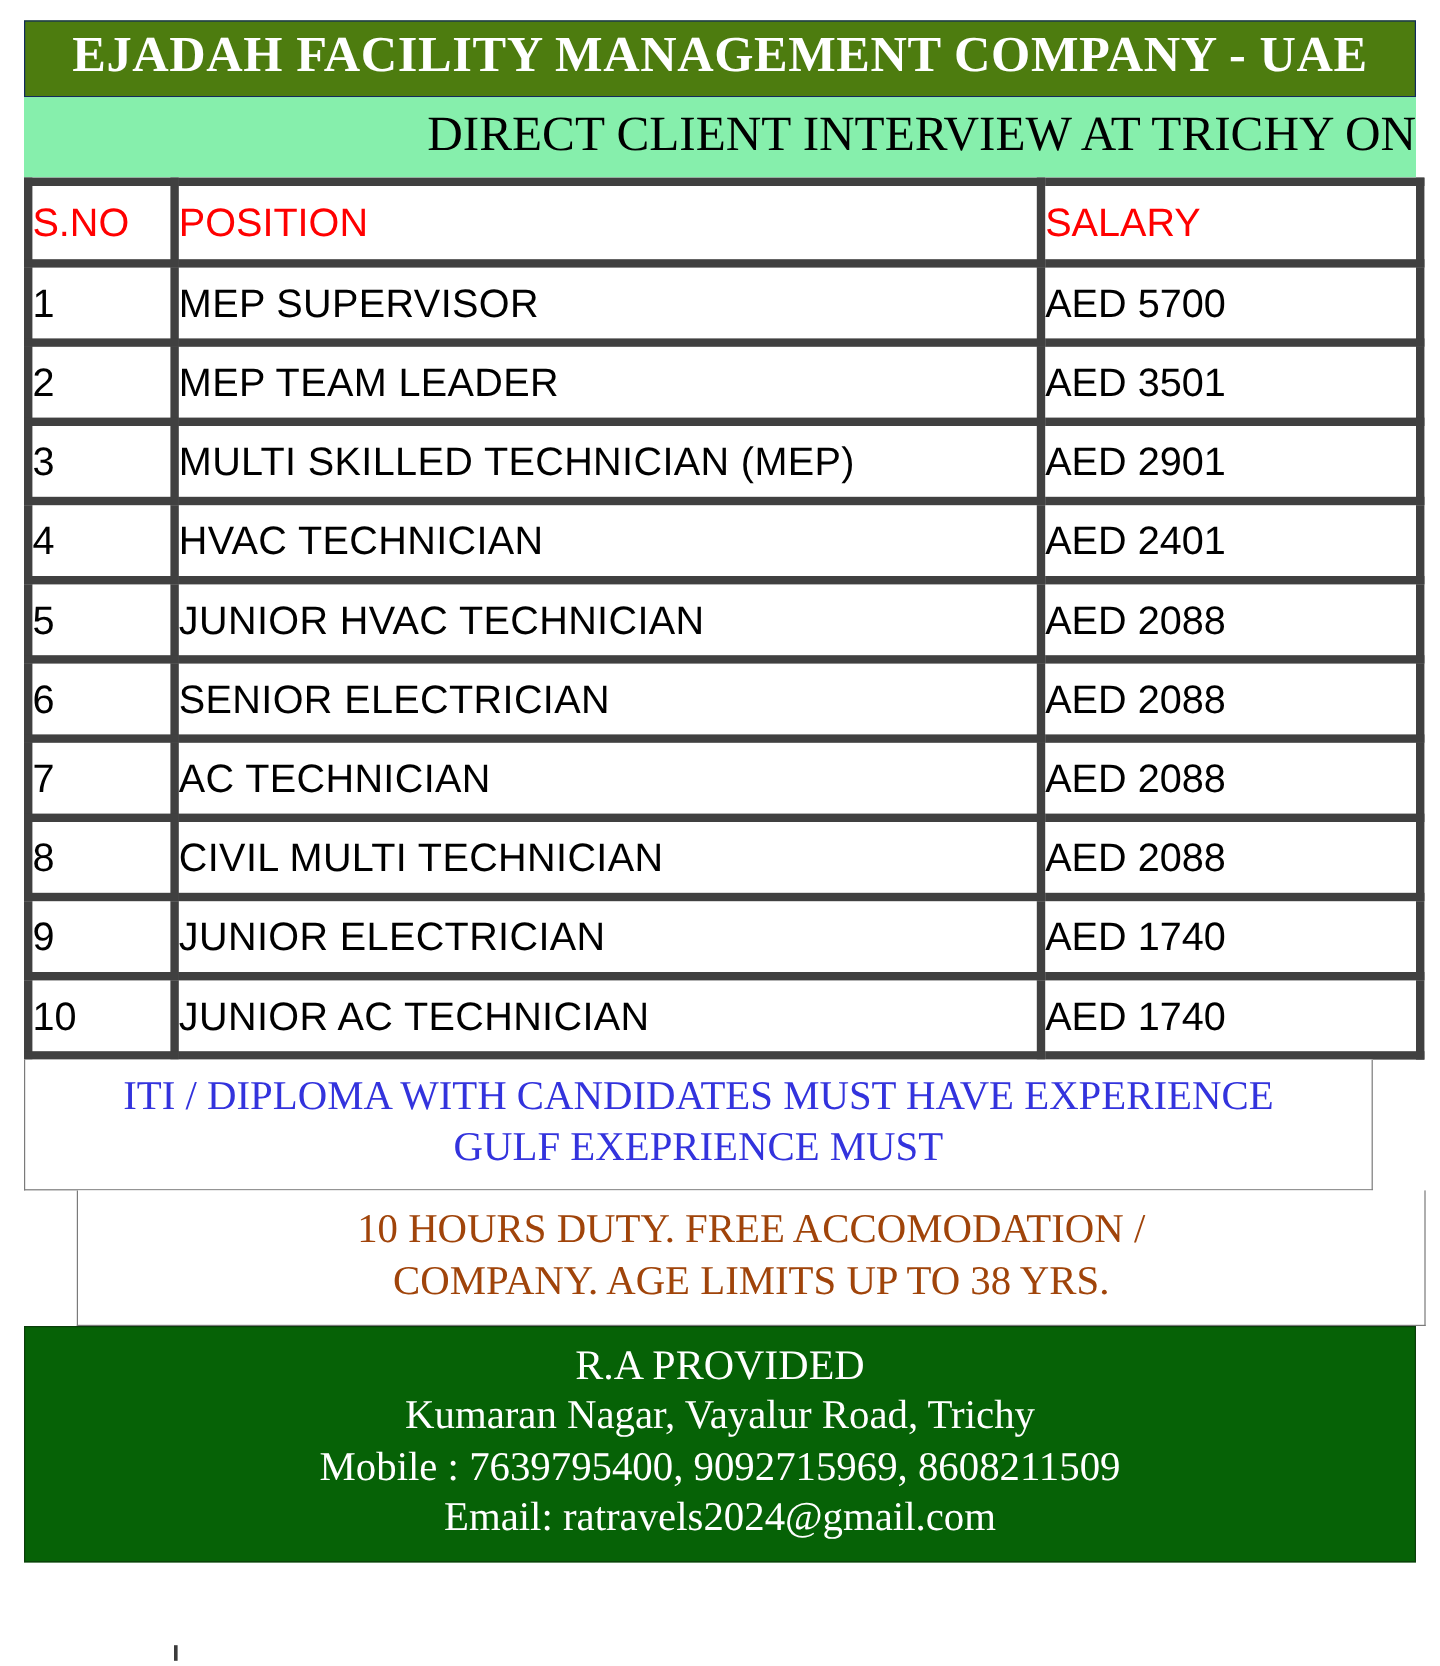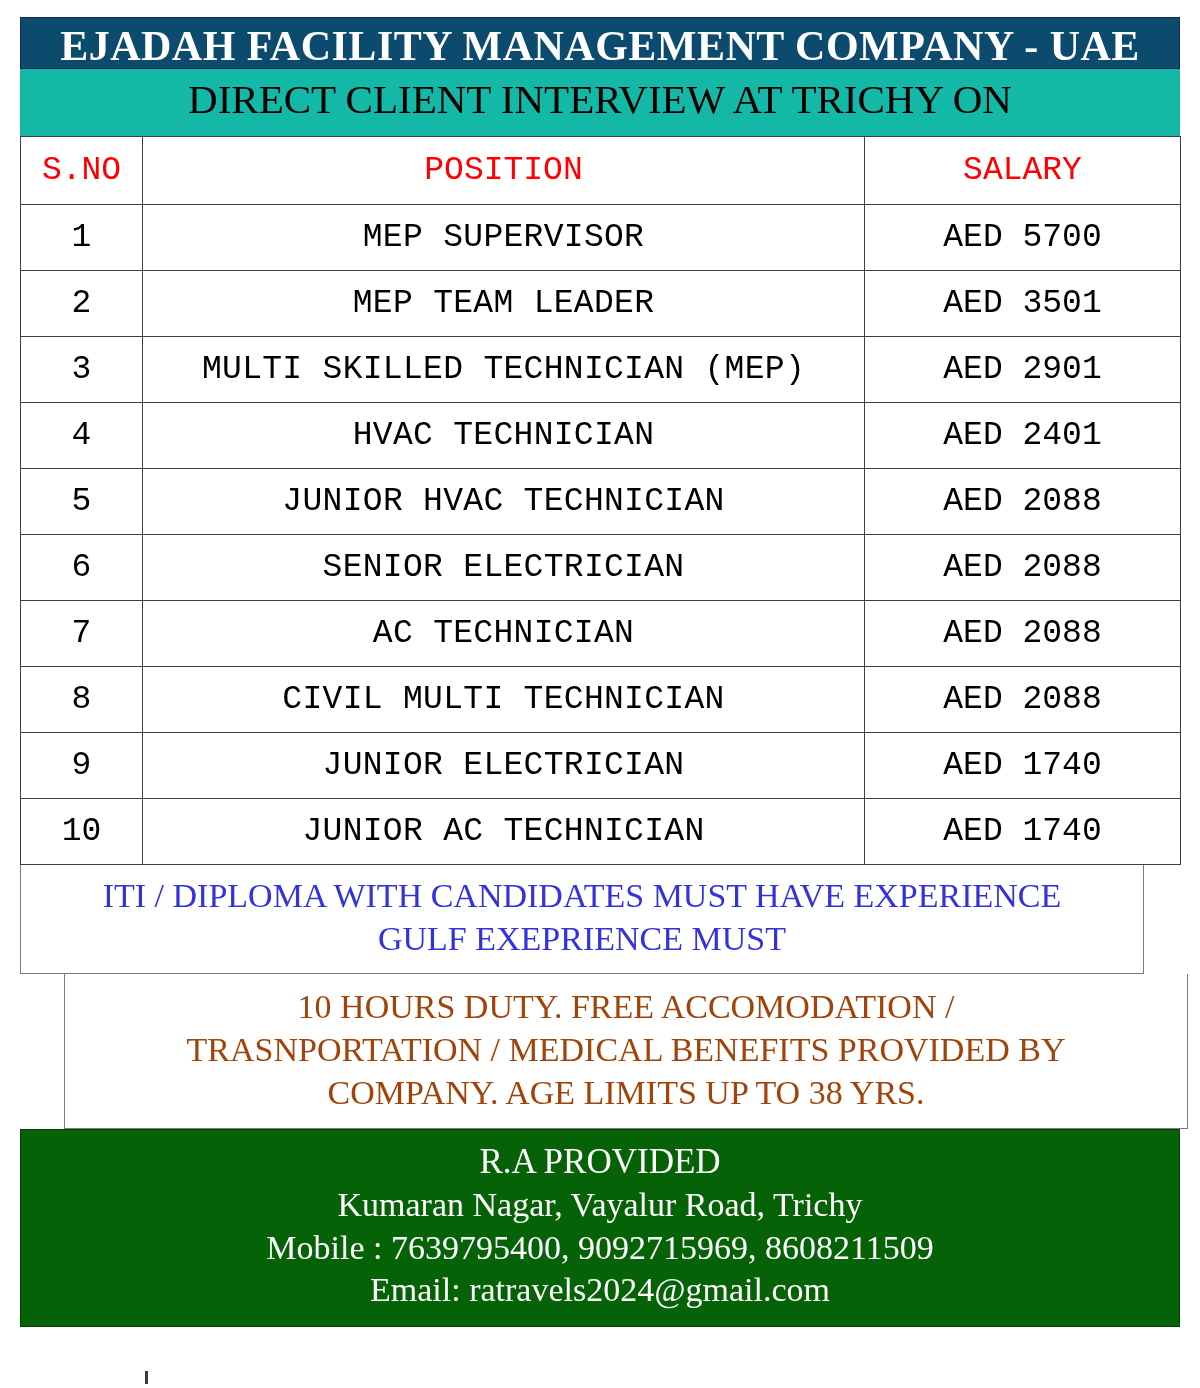--- a/index.html
+++ b/index.html
@@ -19,40 +19,40 @@
   .poster {
     position: absolute;
     left: 20px;
     top: 17px;
     width: 1160px;
     box-sizing: border-box;
   }
 
   
   .company-band {
-    background: #0c4a6e;
+    background: #4d7c0f;
     text-align: center;
-    padding: 6px 0 0 0;
+    padding: 6px 0 12px 0;
     border: 1px solid #112A5C;
     box-sizing: border-box;
   }
   .company-band-text {
     color: #ffffff;
     font-size: 42px;
     line-height: 1.05;
     font-weight: 700;
     letter-spacing: 0.5px;
     white-space: nowrap;
     font-family: "Liberation Serif", "DejaVu Serif", serif;
   }
 
   
   .title-band {
-    background: #14b8a6;
-    text-align: center;
+    background: #86efac;
+    text-align: right;
     padding: 7px 0 13px 0;
     box-sizing: border-box;
   }
   .title-band-text {
     color: #000000;
     font-size: 41px;
     line-height: 1.15;
     font-weight: 400;
     font-family: "Liberation Serif", "DejaVu Serif", serif;
   }
@@ -62,24 +62,24 @@
     border-collapse: collapse;
     width: 1160px;
     table-layout: fixed;
     background: #ffffff;
   }
   table.jobs col.c-sno   { width: 122px; }
   table.jobs col.c-pos   { width: 722px; }
   table.jobs col.c-sal   { width: 316px; }
 
   table.jobs th, table.jobs td {
-    border: 1px solid #404040;
-    text-align: center;
+    border: 7px solid #404040;
+    text-align: left;
     vertical-align: middle;
-    font-family: Liberation Mono, monospace;
+    font-family: Liberation Sans, sans-serif;
     padding: 0;
   }
   table.jobs tr { height: 66px; }
   table.jobs tr.head-row { height: 68px; }
 
   th.hdr {
     color: #FF0000;
     font-size: 33px;
     font-weight: 400;
   }
@@ -236,21 +236,20 @@
     </tbody>
   </table>
 
   <div class="note-block note-blue">
     <div class="line">ITI  /  DIPLOMA  WITH  CANDIDATES  MUST HAVE EXPERIENCE</div>
     <div class="line">GULF EXEPRIENCE  MUST</div>
   </div>
 
   <div class="note-block note-brown">
     <div class="line">10 HOURS DUTY. FREE ACCOMODATION  /</div>
-    <div class="line">TRASNPORTATION   /  MEDICAL BENEFITS PROVIDED BY</div>
     <div class="line">COMPANY.   AGE LIMITS  UP TO 38 YRS.</div>
   </div>
 
   <div class="footer">
     <div class="line agency">R.A PROVIDED</div>
     <div class="line">Kumaran Nagar, Vayalur Road, Trichy</div>
     <div class="line">Mobile : 7639795400,  9092715969,  8608211509</div>
     <div class="line">Email: ratravels2024@gmail.com</div>
   </div>
 

